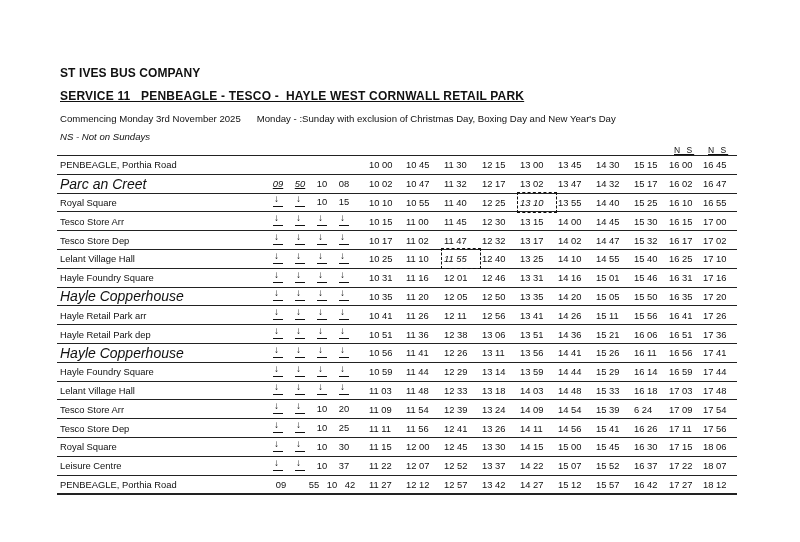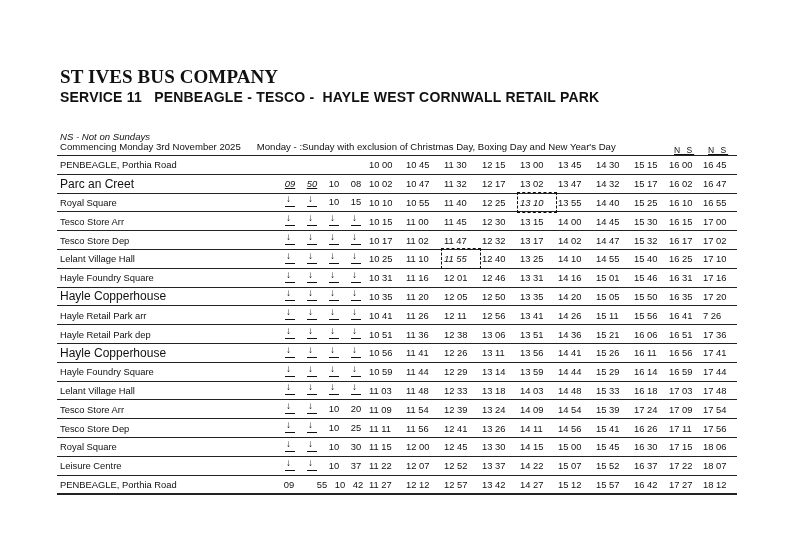--- a/index.html
+++ b/index.html
@@ -1,37 +1,37 @@
 <!DOCTYPE html>
 <html><head>
   <meta charset="utf-8">
   <style>
     html, body { margin: 0; padding: 0; }
     body {
       width: 800px; height: 542px; background: #ffffff; position: relative;
       font-family: "Liberation Sans", sans-serif; color: #111; overflow: hidden;
     }
-    .company { position: absolute; left: 60px; top: 66px; font-size: 19px; font-weight: bold; letter-spacing: 0.1px; font-family: Liberation Serif, serif; }
-    .service { position: absolute; left: 60px; top: 89px; font-size: 14px; font-weight: bold; letter-spacing: 0.2px; white-space: pre; }
-    .commencing { position: absolute; left: 60px; top: 113px; font-size: 9.6px; white-space: pre; margin-top: 28px; }
+    .company { position: absolute; left: 60px; top: 66px; font-size: 12px; font-weight: bold; letter-spacing: 0.1px; }
+    .service { position: absolute; left: 60px; top: 89px; font-size: 12px; font-weight: bold; letter-spacing: 0.2px; white-space: pre; text-decoration: underline; }
+    .commencing { position: absolute; left: 60px; top: 113px; font-size: 9.6px; white-space: pre; }
     .ns-note { position: absolute; left: 60px; top: 131px; font-size: 9.6px; font-style: italic; }
     .ns-head { position: absolute; top: 145px; font-size: 8.5px; letter-spacing: 2px; text-decoration: underline; }
     table.tt {
       position: absolute; left: 57px; top: 155px; width: 680px;
       border-collapse: collapse; table-layout: fixed; font-size: 9.4px;
     }
     table.tt td {
       height: 17.8px; padding: 0; border-top: 1.5px solid #222; white-space: nowrap;
       vertical-align: middle; overflow: visible; position: relative;
     }
     table.tt tr:last-child td { border-bottom: 2px solid #222; }
     td.stop { padding-left: 3px !important; font-size: 9.4px; }
-    td.stop.big { font-size: 12px; }
+    td.stop.big { font-size: 14px; font-style: italic; }
     td.t { text-align: left; padding-left: 2px !important; }
-    .early { display: flex; gap: 0; justify-content: flex-end; }
+    .early { display: flex; gap: 0; }
     .e { display: inline-block; width: 22px; text-align: center; }
     .e.u { text-decoration: underline; font-style: italic; }
     .arrow { display: inline-block; width: 10px; height: 10px; position: relative; }
     .arrow::before { content: "\2193"; position: absolute; left: 1px; top: -3px; font-size: 10px; }
     .arrow::after { content: ""; position: absolute; left: 0; right: 0; bottom: -1px; border-bottom: 1px solid #111; }
     .dashbox { outline: 1.5px dashed #111; outline-offset: 0px; font-style: italic; }
   </style>
 </head>
 <body>
 
@@ -238,21 +238,21 @@
         </td>
         <td class="t">10 41</td>
         <td class="t">11 26</td>
         <td class="t">12 11</td>
         <td class="t">12 56</td>
         <td class="t">13 41</td>
         <td class="t">14 26</td>
         <td class="t">15 11</td>
         <td class="t">15 56</td>
         <td class="t">16 41</td>
-        <td class="t">7 26</td>
+        <td class="t">17 26</td>
       </tr>
       <tr>
         <td class="stop">Hayle Retail Park  dep</td>
         <td>
           <div class="early">
             <span class="e"><span class="arrow"></span></span>
             <span class="e"><span class="arrow"></span></span>
             <span class="e"><span class="arrow"></span></span>
             <span class="e"><span class="arrow"></span></span>
           </div>
@@ -341,21 +341,21 @@
             <span class="e">20</span>
           </div>
         </td>
         <td class="t">11 09</td>
         <td class="t">11 54</td>
         <td class="t">12 39</td>
         <td class="t">13 24</td>
         <td class="t">14 09</td>
         <td class="t">14 54</td>
         <td class="t">15 39</td>
-        <td class="t">17 24</td>
+        <td class="t">6 24</td>
         <td class="t">17 09</td>
         <td class="t">17 54</td>
       </tr>
       <tr>
         <td class="stop">Tesco Store Dep</td>
         <td>
           <div class="early">
             <span class="e"><span class="arrow"></span></span>
             <span class="e"><span class="arrow"></span></span>
             <span class="e">10</span>

